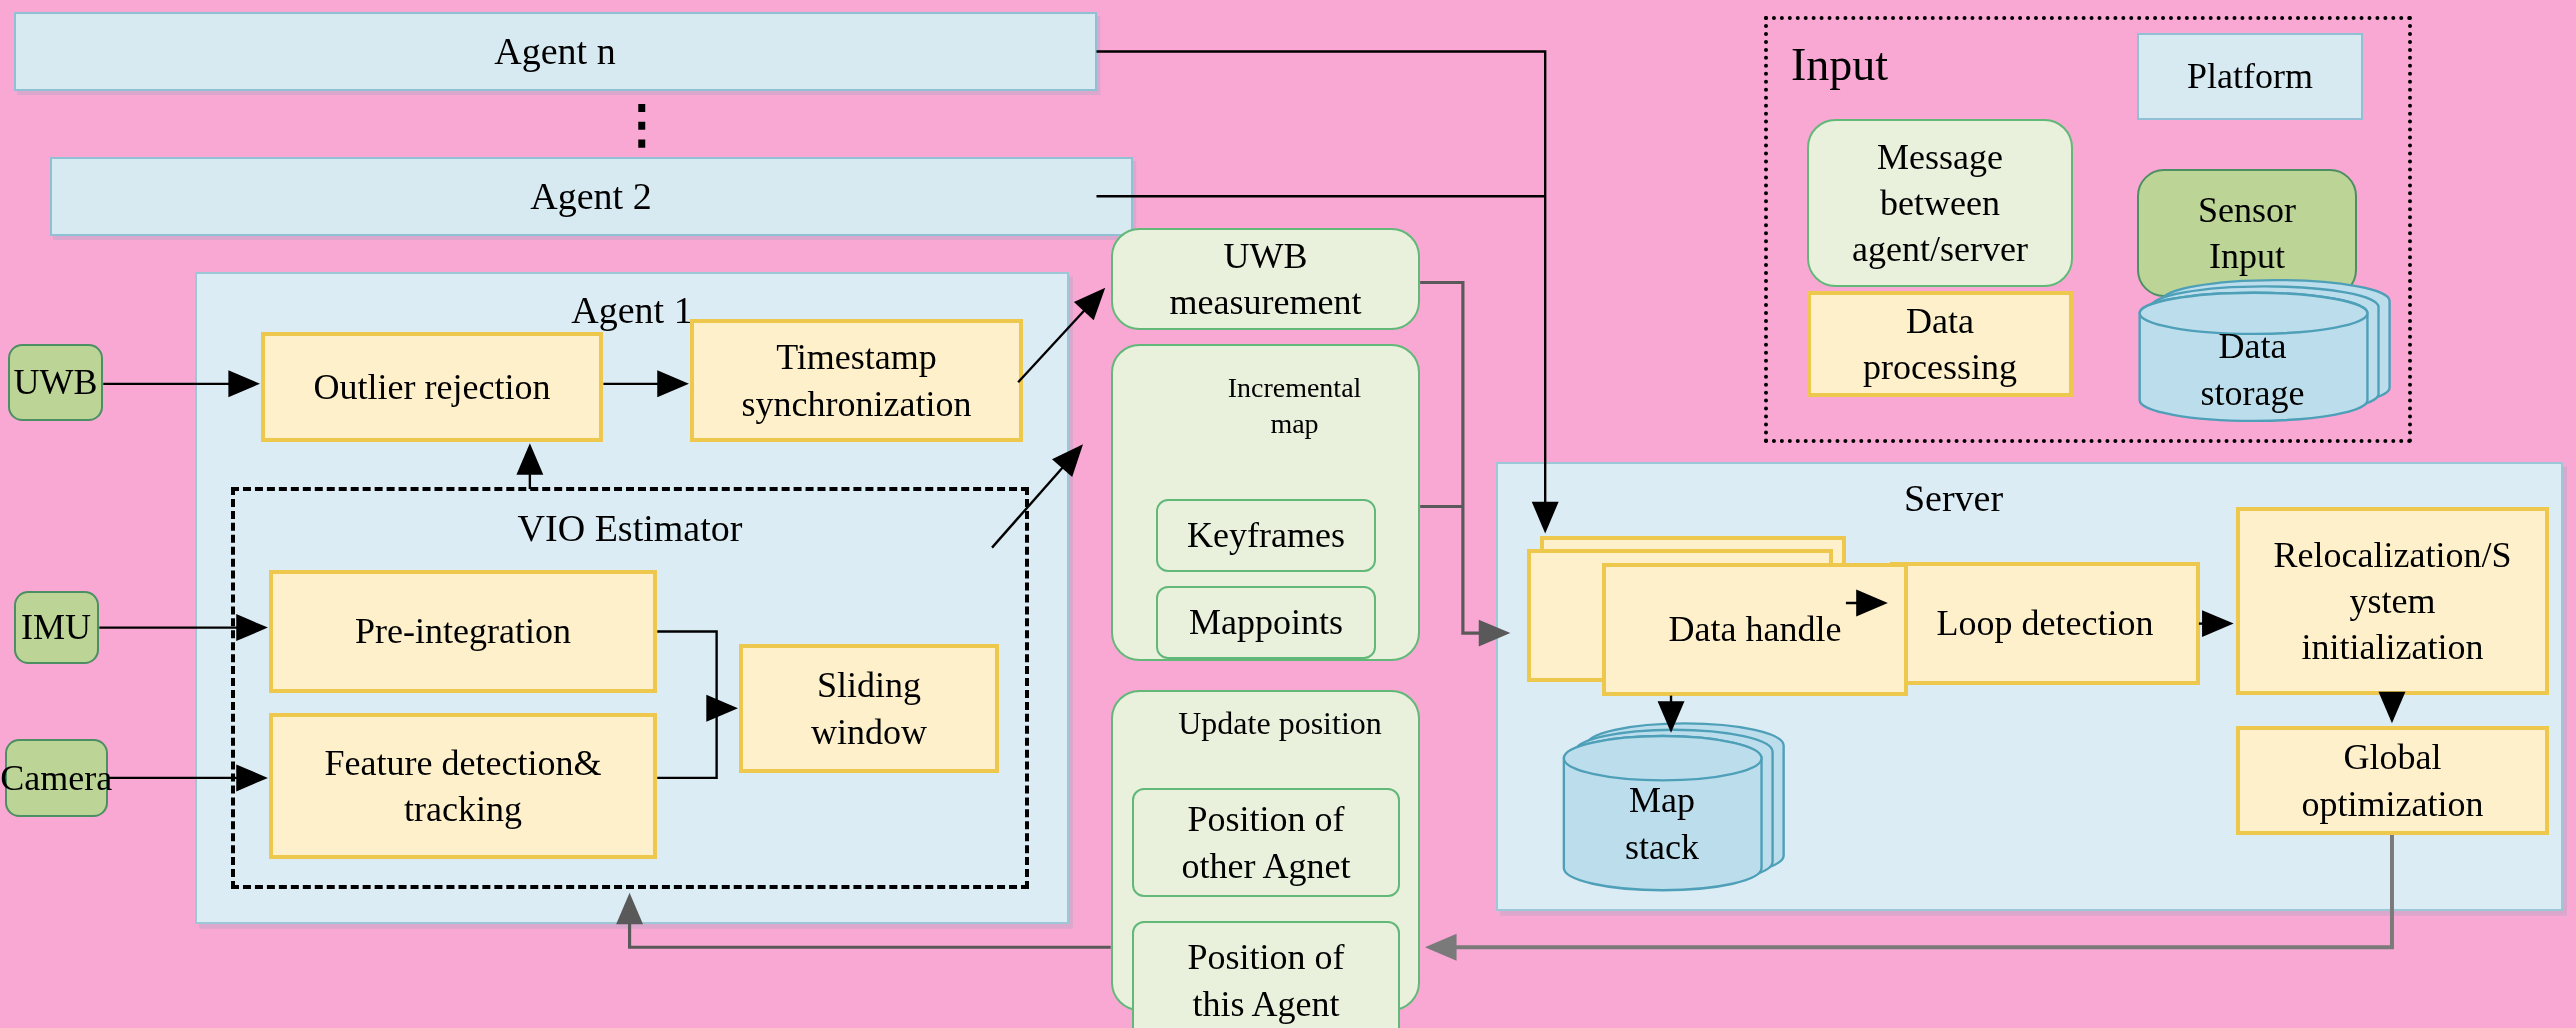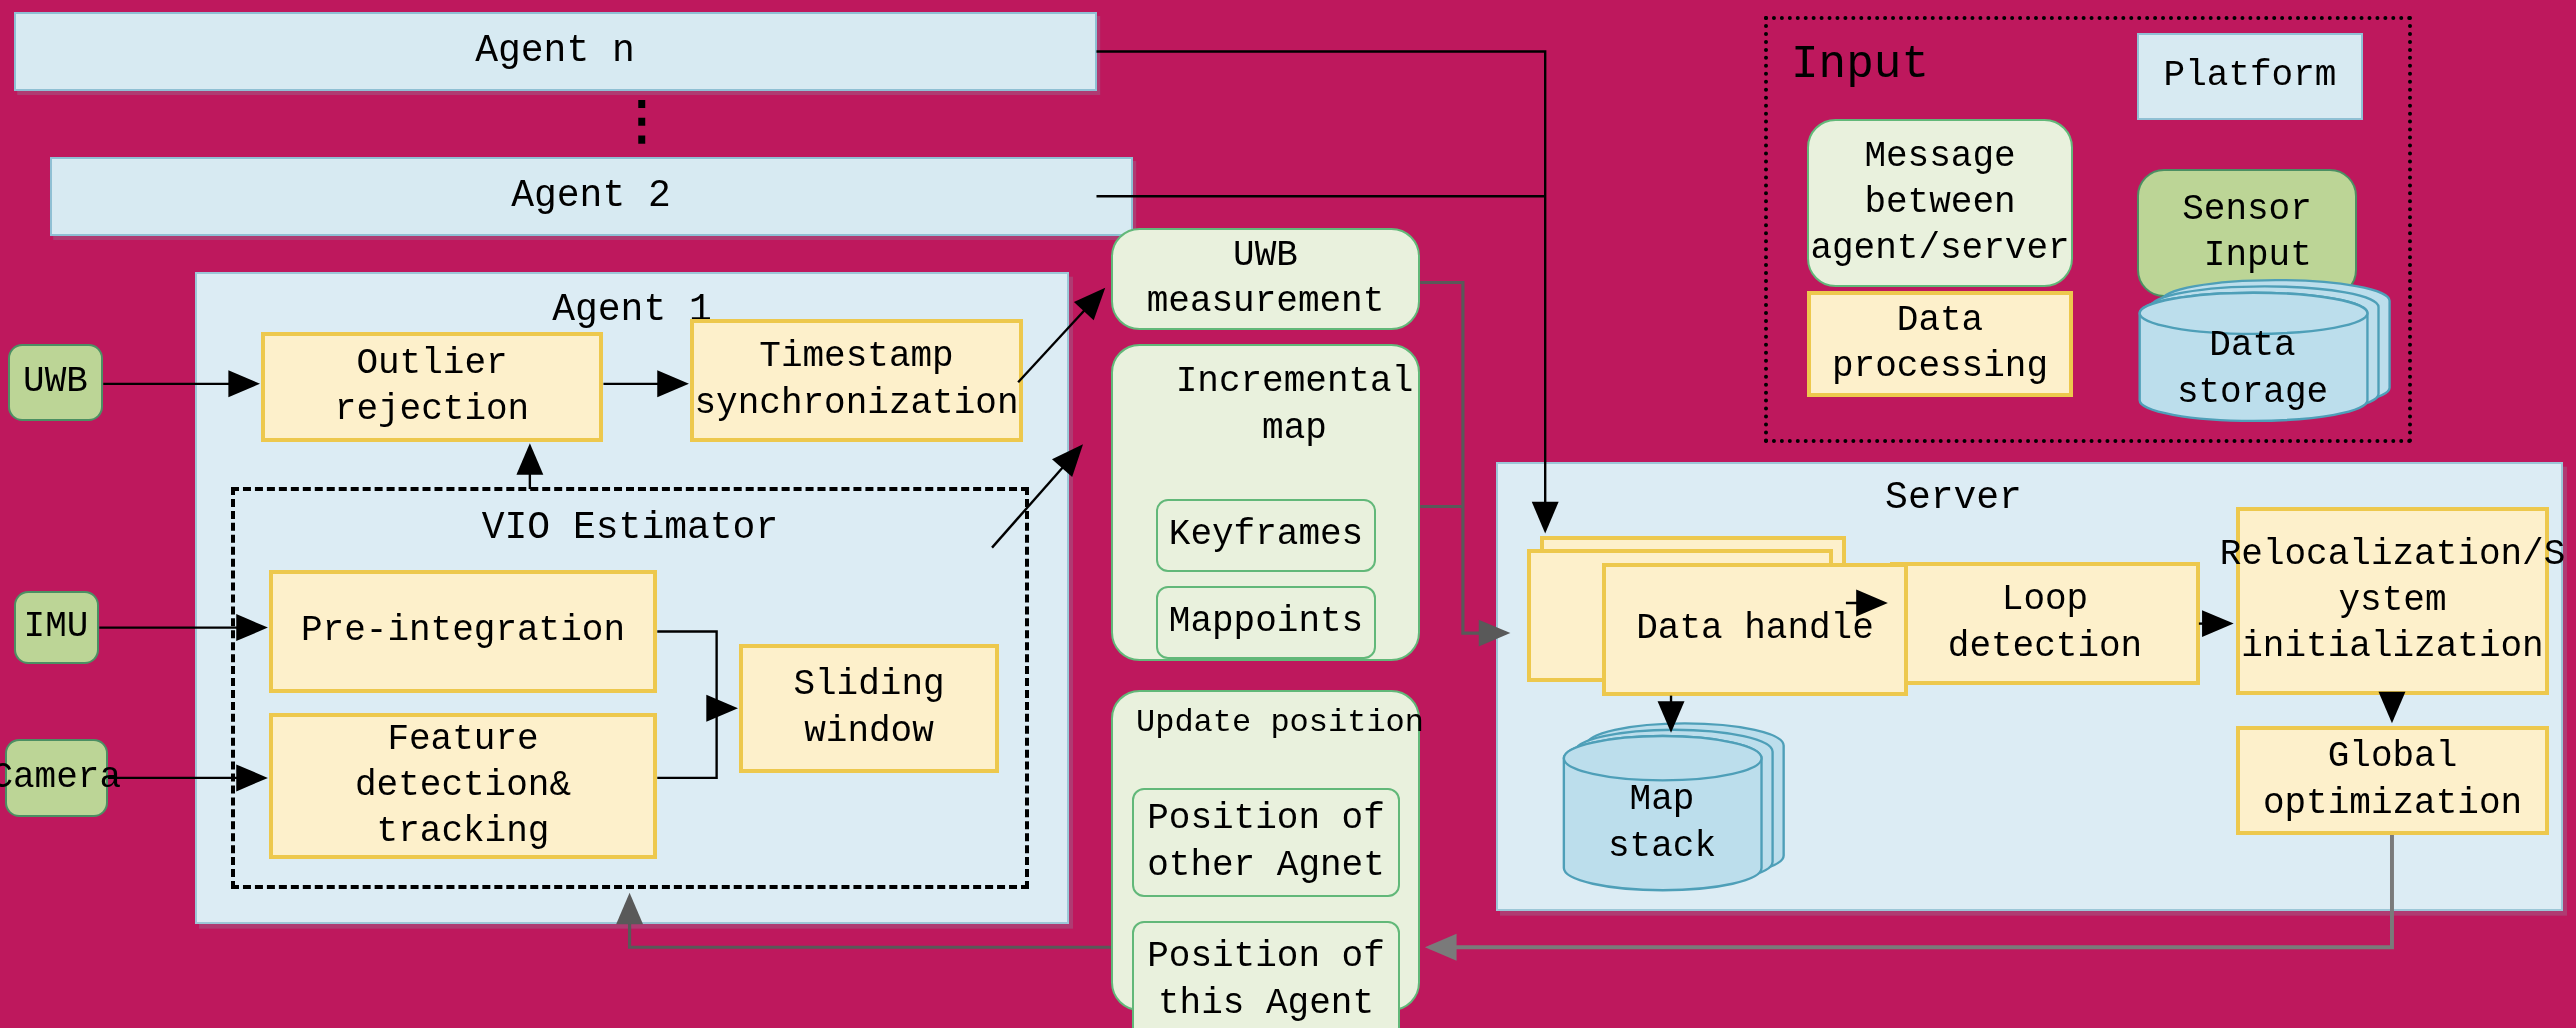--- a/index.html
+++ b/index.html
@@ -7,22 +7,22 @@
     --panel-fill:#dcecf4;    --panel-border:#9cc7d7;
     --process-fill:#fdf0cb;  --process-border:#edc84d;
     --message-fill:#e9f1dd;  --message-border:#62b879;
     --sensor-fill:#bcd596;   --sensor-border:#4c8f63;
     --storage-fill:#bcdeec;  --storage-border:#4e9fb8;
     --arrow-color:#000000;   --connector-gray:#595959; --feedback-gray:#7a7a7a;
     --text-color:#000000;
   }
   html,body{margin:0;padding:0;background:#ffffff;}
   #canvas{
-    position:relative;width:2576px;height:1028px;background:#be185d;overflow:hidden;
-    font-family:Liberation Mono, monospace;color:var(--text-color);
+    position:relative;width:2576px;height:1028px;background:#f9a8d4;overflow:hidden;
+    font-family:Liberation Serif, serif;color:var(--text-color);
   }
   .abs{position:absolute;box-sizing:border-box;}
   .lbl{display:flex;align-items:center;justify-content:center;text-align:center;
        white-space:pre-line;line-height:1.28;}
   .platform-bar{background:var(--platform-fill);border:2.4px solid var(--platform-border);
        font-size:38px;box-shadow:3.2px 4px 0 rgba(130,165,180,.25);}
   .panel{background:var(--panel-fill);border:2.4px solid var(--panel-border);
        box-shadow:4px 4.7px 0 rgba(130,165,180,.25);}
   .panel-title{font-size:38px;justify-content:center;}
   .process{background:var(--process-fill);border:4px solid var(--process-border);font-size:36px;}
@@ -69,21 +69,21 @@
   <div class="abs lbl process" style="left:269px;top:570px;width:388px;height:123px;">Pre-integration</div>
   <div class="abs lbl process" style="left:269px;top:713px;width:388px;height:146px;">Feature detection&amp;
 tracking</div>
   <div class="abs lbl process" style="left:739px;top:644px;width:260px;height:129px;">Sliding
 window</div>
 
   <div class="abs lbl message" style="left:1111px;top:228px;width:309px;height:102px;">UWB
 measurement</div>
 
   <div class="abs message" style="left:1111px;top:344px;width:309px;height:317px;"></div>
-  <div class="abs lbl" style="left:1111px;top:358px;width:367px;height:95px;font-size:36px;">Incremental
+  <div class="abs lbl" style="left:1111px;top:358px;width:367px;height:95px;font-size:28px;">Incremental
 map</div>
   <div class="abs lbl message-inner" style="left:1156px;top:463px;width:220px;height:73px;">Keyframes</div>
   <div class="abs lbl message-inner" style="left:1156px;top:550px;width:220px;height:73px;">Mappoints</div>
 
   <div class="abs message" style="left:1111px;top:690px;width:309px;height:321px;"></div>
   <div class="abs lbl" style="left:1111px;top:700px;width:338px;height:46px;font-size:32px;">Update position</div>
   <div class="abs lbl message-inner" style="left:1132px;top:752px;width:268px;height:109px;">Position of
 other Agnet</div>
   <div class="abs lbl message-inner" style="left:1132px;top:885px;width:268px;height:119px;">Position of
 this Agent</div>
@@ -110,21 +110,21 @@
 initialization</div>
   <div class="abs lbl process" style="left:2236px;top:726px;width:313px;height:109px;">Global
 optimization</div>
 
   <div class="abs dotted-box" style="left:1764px;top:16px;width:648px;height:427px;"></div>
   <div class="abs lbl legend-title" style="left:1791px;top:38px;width:237px;height:55px;justify-content:flex-start;">Input</div>
   <div class="abs lbl platform-bar" style="left:2137px;top:33px;width:226px;height:87px;box-shadow:none;font-size:36px;">Platform</div>
   <div class="abs lbl message" style="left:1807px;top:119px;width:266px;height:168px;">Message
 between
 agent/server</div>
-  <div class="abs lbl sensor sensor-legend" style="left:2137px;top:169px;width:220px;height:128px;text-align:right;">Sensor
+  <div class="abs lbl sensor sensor-legend" style="left:2137px;top:169px;width:220px;height:128px;">Sensor
 Input</div>
   <div class="abs lbl process" style="left:1807px;top:291px;width:266px;height:106px;">Data
 processing</div>
   <svg class="abs" style="left:2115px;top:269px;" width="285" height="174" viewBox="0 0 360 220">
     <path class="cyl" d="M59,40 A144,26 0 0 1 347,40 L347,150 A144,26 0 0 1 59,150 Z"></path>
     <path class="cyl" d="M45,48 A144,26 0 0 1 333,48 L333,158 A144,26 0 0 1 45,158 Z"></path>
     <path class="cyl" d="M31,56 A144,26 0 0 1 319,56 L319,166 A144,26 0 0 1 31,166 Z"></path>
     <ellipse class="cyl" cx="175" cy="56" rx="144" ry="26"></ellipse>
   </svg>
   <div class="abs lbl" style="left:2137px;top:318px;width:231px;height:103px;font-size:36px;">Data

